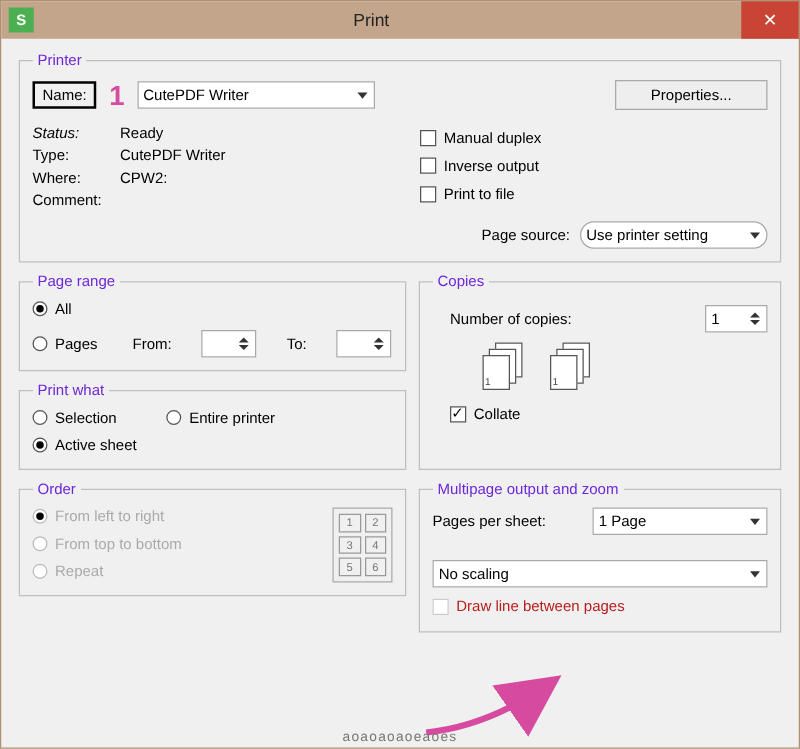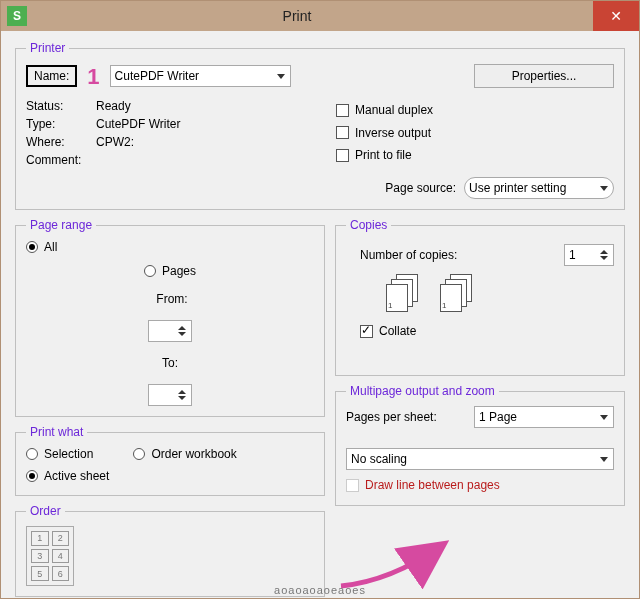--- a/index.html
+++ b/index.html
@@ -242,29 +242,29 @@
       <legend>Printer</legend>
 
       <div class="row" style="gap:6px; align-items:center;">
         <span class="namebox">Name:</span>
         <span class="annot1">1</span>
         <div class="combo" style="flex:1; max-width:290px;">
           <span>CutePDF Writer</span>
           <span class="arrow"></span>
         </div>
         <div style="flex:1"></div>
-        <div class="btn" style="width:140px;">
+        <div class="btn" style="width:122px;">
           <span>Properties...</span>
         </div>
       </div>
 
       <div class="row" style="margin-top:10px; align-items:flex-start;">
         <div style="width:310px;">
           <div class="row" style="margin-bottom:4px;">
-            <span class="lbl" style="width:70px;">Status:</span>
+            <span class="lbl" style="width:70px;font-style:italic;">Status:</span>
             <span>Ready</span>
           </div>
           <div class="row" style="margin-bottom:4px;">
             <span class="lbl" style="width:70px;">Type:</span>
             <span>CutePDF Writer</span>
           </div>
           <div class="row" style="margin-bottom:4px;">
             <span class="lbl" style="width:70px;">Where:</span>
             <span>CPW2:</span>
           </div>
@@ -301,21 +301,21 @@
 
     <div class="two-col">
       <div class="left">
 
         <fieldset>
           <legend>Page range</legend>
           <label class="rad sel">
             <span class="dot"></span>
             <span>All</span>
           </label>
-          <div class="row" style="margin-top:8px; gap:14px;flex-direction:column;">
+          <div class="row" style="margin-top:8px; gap:24px;">
             <label class="rad">
               <span class="dot"></span>
               <span>Pages</span>
             </label>
             <span style="margin-left:4px;">From:</span>
             <div class="spin" style="width:44px;">
               <span></span>
               <span class="arrows"></span>
             </div>
             <span>To:</span>
@@ -328,32 +328,46 @@
 
         <fieldset>
           <legend>Print what</legend>
           <div class="row" style="gap:40px;">
             <label class="rad">
               <span class="dot"></span>
               <span>Selection</span>
             </label>
             <label class="rad">
               <span class="dot"></span>
-              <span>Order workbook</span>
+              <span>Entire printer</span>
             </label>
           </div>
           <label class="rad sel" style="margin-top:8px;">
             <span class="dot"></span>
             <span>Active sheet</span>
           </label>
         </fieldset>
 
         <fieldset>
           <legend>Order</legend>
           <div class="row" style="gap:14px;">
+            <div style="flex:1;">
+              <label class="rad disabled sel">
+                <span class="dot"></span>
+                <span>From left to right</span>
+              </label><br>
+              <label class="rad disabled" style="margin-top:6px;">
+                <span class="dot"></span>
+                <span>From top to bottom</span>
+              </label><br>
+              <label class="rad disabled" style="margin-top:6px;">
+                <span class="dot"></span>
+                <span>Repeat</span>
+              </label>
+            </div>
             <div class="order-grid">
               <div>1</div>
               <div>2</div>
               <div>3</div>
               <div>4</div>
               <div>5</div>
               <div>6</div>
             </div>
           </div>
         </fieldset>

